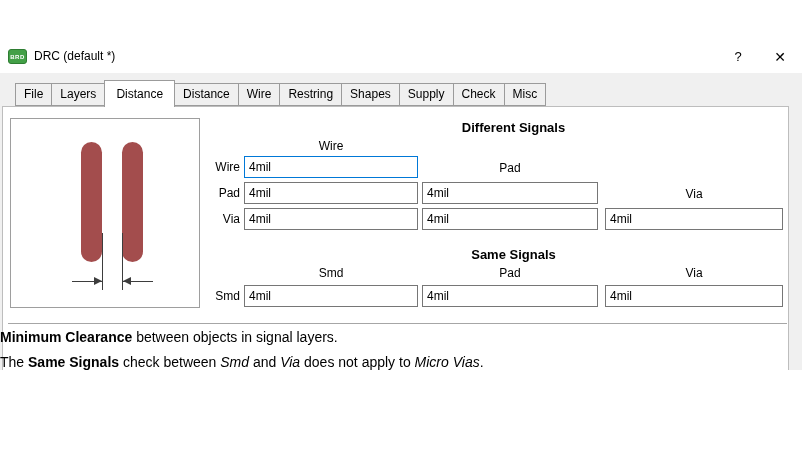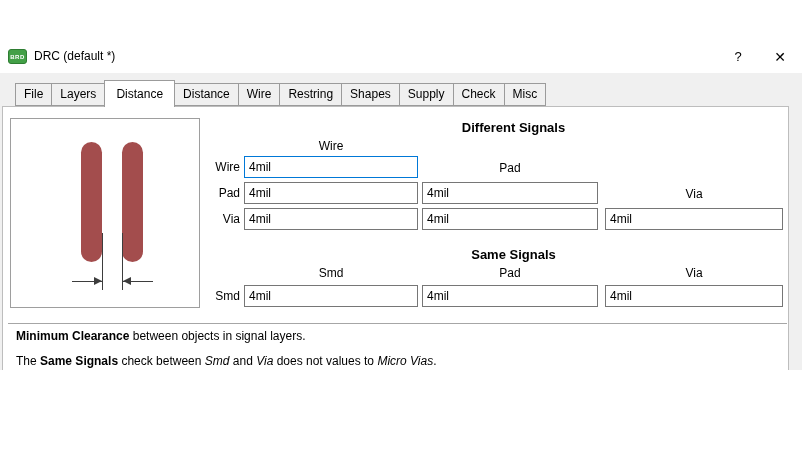--- a/index.html
+++ b/index.html
@@ -40,21 +40,21 @@
   .sec-heading { position:absolute; font-weight:bold; font-size:13px; text-align:center; z-index:2; }
   .col-header { position:absolute; font-size:12px; text-align:center; z-index:2; }
   .row-label { position:absolute; width:38px; height:22px; line-height:22px; text-align:right; z-index:2; }
   .val-input { position:absolute; height:22px; border:1px solid #767676; background:#fff; padding:0 4px; font-family:inherit; font-size:12px; z-index:2; }
   .val-input.focused { border:1px solid #0078d7; }
   .col1 { left:244px; width:174px; } .col2 { left:422px; width:176px; } .col3 { left:605px; width:178px; }
   .row1 { top:116px; } .row2 { top:142px; } .row3 { top:168px; } .row4 { top:245px; }
 
   .separator { position:absolute; left:8px; top:283px; width:779px; height:1px; background:#a6a6a6; z-index:2; }
 
-  .note { position:absolute; left:16px; font-size:12px; z-index:2; white-space:nowrap; }
+  .note { position:absolute; left:0; font-size:14px; z-index:2; white-space:nowrap; }
   .note .seg-b { font-weight:bold; }
   .note .seg-i { font-style:italic; }
 
   
   .btn { position:absolute; top:437px; height:23px; background:#e1e1e1; border:1px solid #adadad; font-family:inherit; font-size:12px; text-align:center; z-index:2; }
   .btn.default { border:2px solid #0078d7; }
 </style>
 </head>
 <body>
 
@@ -121,20 +121,20 @@
   <input class="val-input col1 row4" value="4mil" style="">
   <input class="val-input col2 row4" value="4mil" style="">
   <input class="val-input col3 row4" value="4mil" style="">
 
   <div class="separator"></div>
 
   <div class="note" style="top:289px;">
     <span class="seg-b">Minimum Clearance</span><span> between objects in signal layers.</span>
   </div>
   <div class="note" style="top:314px;">
-    <span>The </span><span class="seg-b">Same Signals</span><span> check between </span><span class="seg-i">Smd</span><span> and </span><span class="seg-i">Via</span><span> does not values to </span><span class="seg-i">Micro Vias</span><span>.</span>
+    <span>The </span><span class="seg-b">Same Signals</span><span> check between </span><span class="seg-i">Smd</span><span> and </span><span class="seg-i">Via</span><span> does not apply to </span><span class="seg-i">Micro Vias</span><span>.</span>
   </div>
 
   <button class="btn default" style="left:447px; width:73px;border-radius:10px;">Check</button>
   <button class="btn" style="left:557px; width:71px;border-radius:9px;">Select</button>
   <button class="btn" style="left:719px; width:71px;">Apply</button>
 
 </div>
 
 </body></html>

